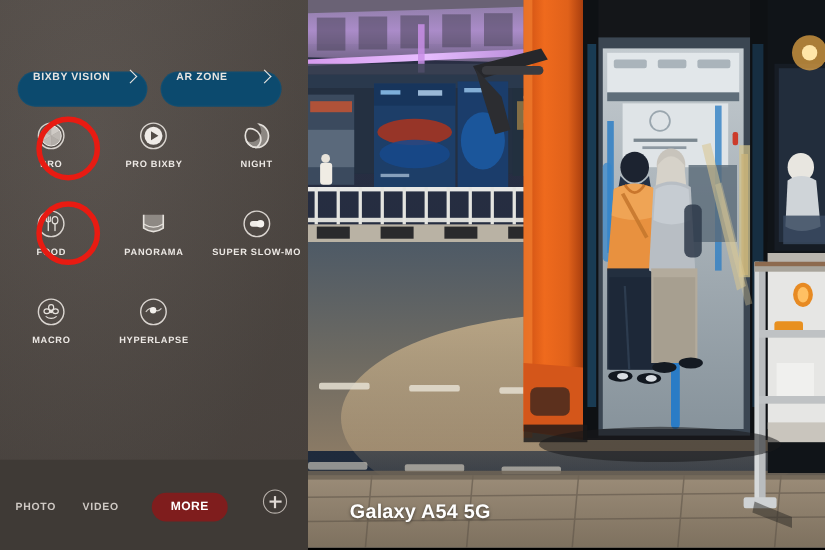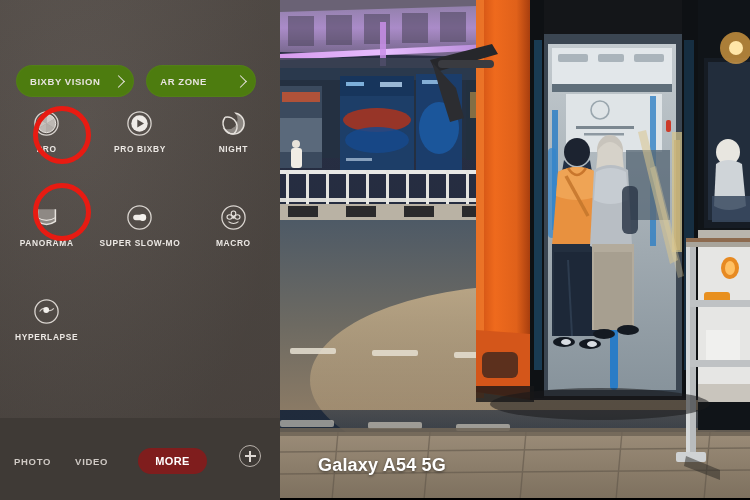--- a/index.html
+++ b/index.html
@@ -36,26 +36,25 @@
   
   #quick-row {
     position: absolute;
     top: 65px; left: 16px;
     display: flex;
     gap: 12px;
     z-index: 3;
   }
   .pill {
     display: flex;
-    align-items: center;
     justify-content: space-between;
     height: 32px;
     padding: 0 11px 0 14px;
     border-radius: 16px;
-    background: #4d7c0f;
+    background: #0c4a6e;
     box-shadow: inset 0 0 0 1px rgba(255,255,255,0.03);
     min-width: 108px;
     cursor: pointer;
   }
   .pill .pill-label {
     color: #e8e4e0;
     font-size: 9.5px;
     letter-spacing: 0.55px;
     font-weight: 600;
     white-space: nowrap;
@@ -71,21 +70,21 @@
   #pill-bixby { min-width: 110px; }
   #pill-arzone { min-width: 110px; gap: 13px; }
 
   
   #mode-grid {
     position: absolute;
     top: 110px; left: 0;
     width: 280px;
     display: grid;
     grid-template-columns: repeat(3, 1fr);
-    row-gap: 36px;
+    row-gap: 22px;
     z-index: 3;
   }
   .mode-cell {
     display: flex;
     flex-direction: column;
     align-items: center;
     justify-content: flex-start;
     height: 58px;
     cursor: pointer;
     position: relative;
@@ -256,20 +255,35 @@
             </defs>
             <circle cx="13.5" cy="13.5" r="10.6" fill="#8c8782" mask="url(#moonmask)"></circle>
             <circle cx="13.5" cy="13.5" r="10.6" fill="none" stroke="#e4e0db" stroke-width="1.5" mask="url(#moonmask)"></circle>
             <path d="M5.1 7.3 A10.6 10.6 0 0 0 13.5 24.1" fill="none" stroke="#e4e0db" stroke-width="1.5"></path>
             <path d="M5.1 7.3 A9.6 9.6 0 0 1 13.5 24.1" fill="none" stroke="#e4e0db" stroke-width="1.5"></path>
           </svg>
         </span>
         <span class="mode-label">NIGHT</span>
       </div>
 
+      <div class="mode-cell">
+        <span class="mode-icon">
+          <svg width="27" height="27" viewBox="0 0 27 27">
+            <circle cx="13.5" cy="13.5" r="11.6" fill="none" stroke="#d9d4cf" stroke-width="1.3"></circle>
+
+            <path d="M9.1 7.2 L9.1 11.0 M10.9 7.2 L10.9 11.0 M12.7 7.2 L12.7 11.0" stroke="#e6e2dd" stroke-width="1.1" fill="none" stroke-linecap="round"></path>
+            <path d="M9.1 11.0 Q10.9 12.4 12.7 11.0" stroke="#e6e2dd" stroke-width="1.1" fill="none"></path>
+            <path d="M10.9 12.2 L10.9 19.6" stroke="#e6e2dd" stroke-width="1.2" stroke-linecap="round"></path>
+
+            <ellipse cx="17.0" cy="10.2" rx="2.6" ry="3.3" fill="none" stroke="#e6e2dd" stroke-width="1.1"></ellipse>
+            <path d="M17.0 13.5 L17.0 19.6" stroke="#e6e2dd" stroke-width="1.2" stroke-linecap="round"></path>
+          </svg>
+        </span>
+        <span class="mode-label">FOOD</span>
+      </div>
 
       <div class="mode-cell">
         <span class="mode-icon">
           <svg width="27" height="27" viewBox="0 0 27 27">
             <path d="M4.6 5.2 L4.6 17.4 Q13.5 23.6 22.4 17.4 L22.4 5.2" fill="#8e8984" stroke="#e6e2dd" stroke-width="1.5" stroke-linejoin="round"></path>
             <path d="M4.6 13.6 Q13.5 19.2 22.4 13.6" fill="none" stroke="#e6e2dd" stroke-width="1.1"></path>
           </svg>
         </span>
         <span class="mode-label">PANORAMA</span>
       </div>

